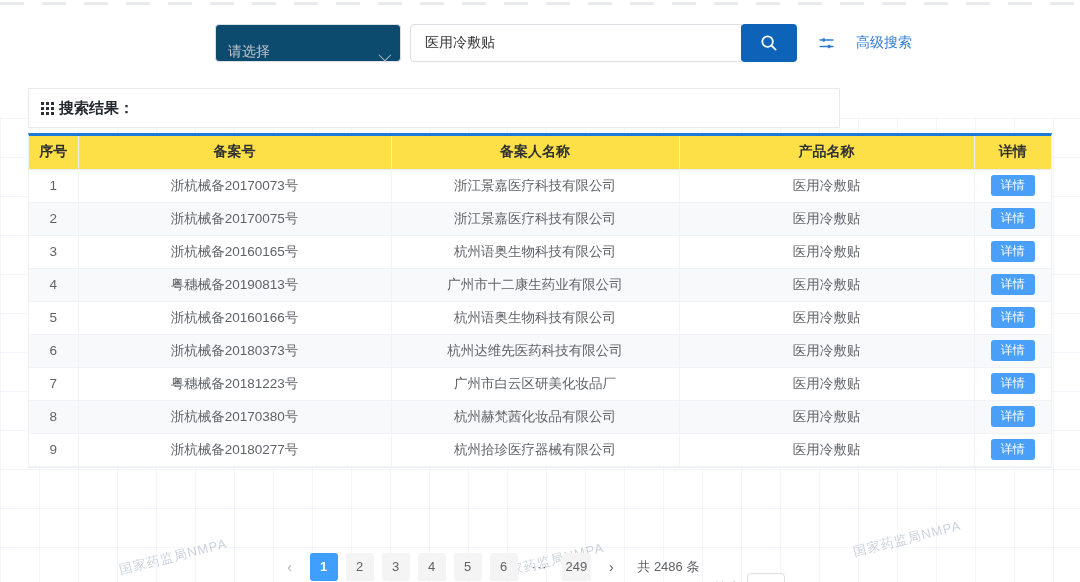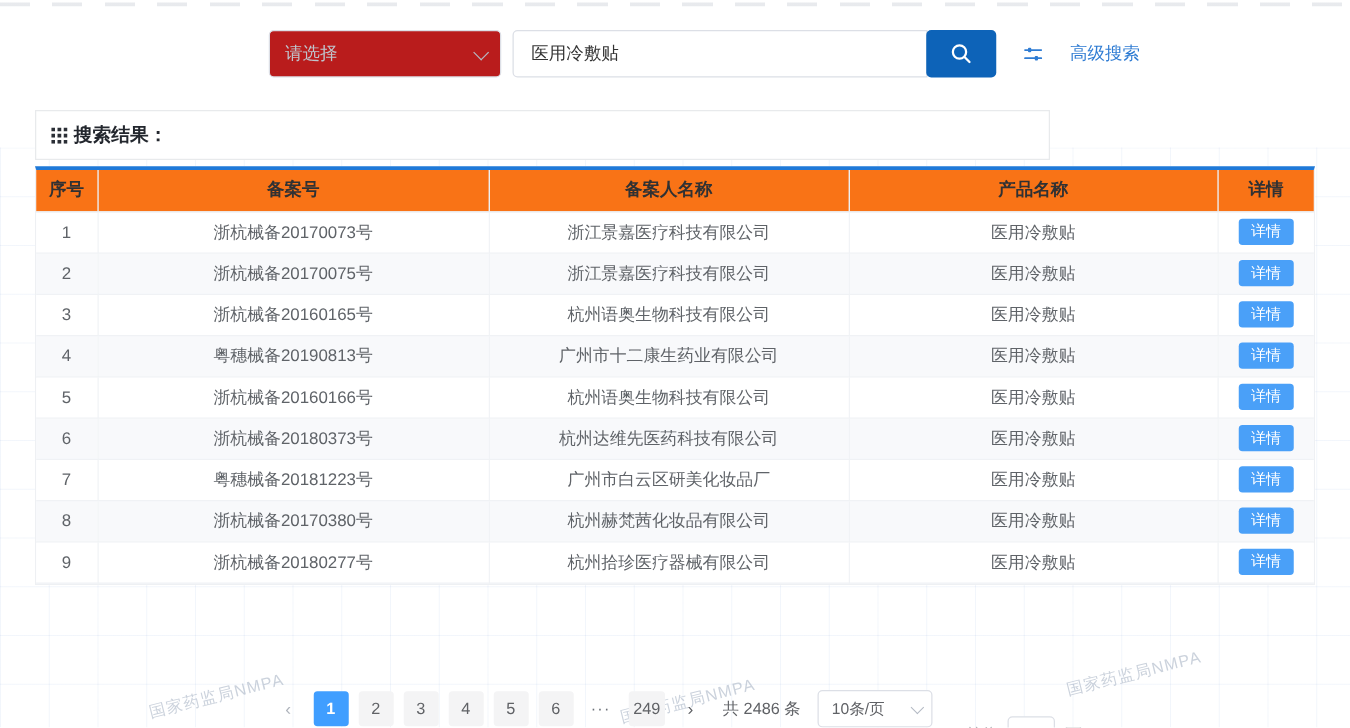--- a/index.html
+++ b/index.html
@@ -19,22 +19,22 @@
     background-size:39px 39px; }
 
   .watermark { position:absolute; z-index:1; font-size:13px; color:rgba(140,156,178,0.45);
     transform:rotate(-14deg); letter-spacing:1px; white-space:nowrap; }
   .wm1 { left:118px; top:548px; }
   .wm2 { left:495px; top:552px; }
   .wm3 { left:852px; top:530px; }
 
   
   .search-row { position:absolute; top:24px; left:215px; display:flex; align-items:center; z-index:2; }
-  .select-box { width:186px; height:38px; border:1px solid #dcdfe6; border-radius:4px; background:#b91c1c;
-    display:flex; align-items:center; justify-content:space-between; padding:0 12px; cursor:pointer; }
+  .select-box { width:186px; height:38px; border:1px solid #dcdfe6; border-radius:4px; background:#0c4a6e;
+    display:flex; align-items:flex-end; justify-content:space-between; padding:0 12px; cursor:pointer; }
   .select-box .ph { color:#bfc4cc; font-size:14px; }
   .chev { width:9px; height:9px; border-right:1.5px solid #b4bac4; border-bottom:1.5px solid #b4bac4;
     transform:rotate(45deg) translateY(-2px); display:inline-block; }
   .search-input { width:332px; height:38px; border:1px solid #dcdfe6; border-radius:4px 0 0 4px;
     margin-left:9px; padding:0 14px; font-size:14px; color:#333; outline:none;
     font-family:"Liberation Sans","DejaVu Sans",sans-serif; }
   .search-btn { width:56px; height:38px; background:#0d63b8; border:none; border-radius:4px;
     margin-left:-1px; cursor:pointer; display:flex; align-items:center; justify-content:center; }
   .adv-link { display:flex; align-items:center; gap:22px; margin-left:22px; color:#2f7cd3;
     font-size:14px; text-decoration:none; cursor:pointer; }
@@ -46,21 +46,21 @@
   .tag { margin-left:14px; background:#1b6fc8; color:#fff; font-size:12.5px; border-radius:3px;
     padding:6px 12px; display:flex; align-items:center; gap:8px; cursor:default; }
   .tag-x { color:rgba(255,255,255,.75); font-size:12px; cursor:pointer; line-height:1; }
 
   
   .table-card { position:absolute; top:133px; left:28px; width:1024px; z-index:2; background:#fff;
     border-top:3px solid #1f79d8; border-left:1px solid #eef0f3; border-right:1px solid #eef0f3;
     border-bottom:1px solid #eef0f3; }
   table { width:100%; border-collapse:collapse; table-layout:fixed; }
   col.c1{width:49px;} col.c2{width:313px;} col.c3{width:288px;} col.c4{width:295px;} col.c5{width:auto;}
-  thead th { background:#f97316; height:33px; font-size:14px; font-weight:bold; color:#303133;
+  thead th { background:#fde047; height:33px; font-size:14px; font-weight:bold; color:#303133;
     text-align:center; border-right:1px solid #eceef2; border-bottom:1px solid #e8eaee; }
   thead th:last-child { border-right:none; }
   tbody td { height:33px; font-size:13.5px; color:#5f6368; text-align:center;
     border-right:1px solid #f1f3f6; border-bottom:1px solid #f0f2f5; background:#fff;
     overflow:hidden; white-space:nowrap; }
   tbody td:last-child { border-right:none; }
   tbody tr:nth-child(even) td { background:#f8f9fb; }
   .detail-btn { background:#4aa0f8; color:#fff; border:none; border-radius:3px; font-size:12px;
     padding:4px 10px; cursor:pointer; line-height:1.1; }
 
@@ -242,22 +242,18 @@
       <span class="pg-btn">2</span>
       <span class="pg-btn">3</span>
       <span class="pg-btn">4</span>
       <span class="pg-btn">5</span>
       <span class="pg-btn">6</span>
     </span>
   <span class="pg-btn pg-ellipsis">···</span>
   <span class="pg-btn">249</span>
   <span class="pg-btn pg-nav" style="color:#606266;">›</span>
   <span class="pg-total">共 2486 条</span>
-  <span class="size-select">
-    <span>10条/页</span>
-    <span class="chev" style="transform:rotate(45deg) translateY(-2px) scale(.85);"></span>
-  </span>
   <span class="goto">
     <span>前往</span>
     <input class="goto-input" type="text" value="1" style="">
     <span>页</span>
   </span>
 </div>
 
 </body></html>

